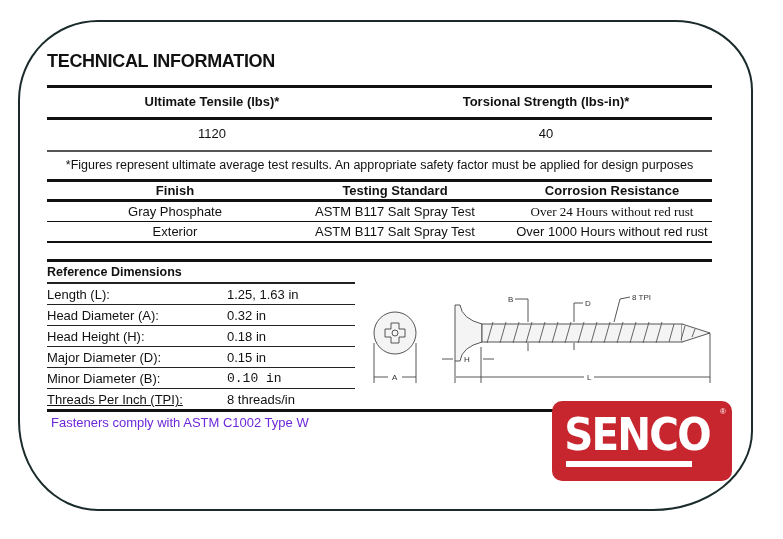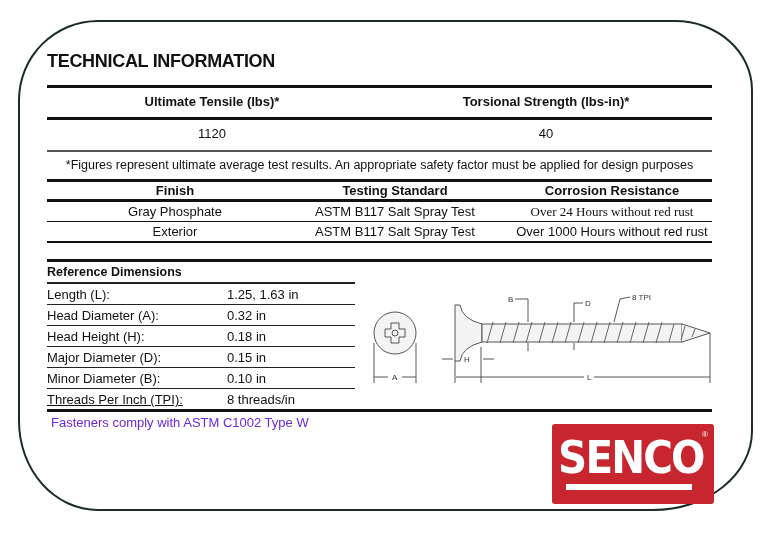--- a/index.html
+++ b/index.html
@@ -10,22 +10,22 @@
   .frame { border-top-left-radius: 80px 80px; border-top-right-radius: 78px 70px;
            border-bottom-left-radius: 80px 90px; border-bottom-right-radius: 100px 80px; }
   .title { position: absolute; left: 47px; top: 51px; font-size: 18px; font-weight: bold;
            letter-spacing: -0.3px; color: #111; }
   .hr { position: absolute; left: 47px; width: 665px; background: #111; }
   .t { position: absolute; text-align: center; font-size: 13px; white-space: nowrap; }
   .b { font-weight: bold; }
   .rd-label { position: absolute; left: 47px; font-size: 13px; white-space: nowrap; }
   .rd-value { position: absolute; left: 227px; font-size: 13px; white-space: nowrap; }
   .rd-hr { position: absolute; left: 47px; width: 308px; background: #222; }
-  .logo { position: absolute; left: 552px; top: 424px; width: 162px; height: 80px;
-          background: #c7262e; border-radius: 3px; }
+  .logo { position: absolute; left: 552px; top: 401px; width: 180px; height: 80px;
+          background: #c7262e; border-radius: 10px; }
   .logo-text { position: absolute; left: 0; right: 10px; top: 8px; text-align: center;
                font-family: "DejaVu Sans", sans-serif; font-weight: bold; font-size: 44px;
                color: #fff; letter-spacing: -2px; transform: scaleX(0.92); }
   .logo-bar { position: absolute; left: 14px; width: 126px; top: 60px; height: 6px; background: #fff; }
   .logo-reg { position: absolute; right: 6px; top: 6px; font-size: 8px; color: #fff; }
   .diagram { position: absolute; left: 362px; top: 285px; }
 </style>
 </head>
 <body>
 
@@ -71,21 +71,21 @@
 
 <div class="rd-label" style="top:329px;">Head Height (H):</div>
 <div class="rd-value" style="top:329px;">0.18 in</div>
 <div class="rd-hr" style="top:346px;height:1px;"></div>
 
 <div class="rd-label" style="top:350px;">Major Diameter (D):</div>
 <div class="rd-value" style="top:350px;">0.15 in</div>
 <div class="rd-hr" style="top:367px;height:1px;"></div>
 
 <div class="rd-label" style="top:371px;">Minor Diameter (B):</div>
-<div class="rd-value" style="top:371px;">0.10 in</div>
+<div class="rd-value" style="top:371px;font-family:Liberation Mono, monospace;">0.10 in</div>
 <div class="rd-hr" style="top:388px;height:1px;"></div>
 
 <div class="rd-label" style="top:392px;text-decoration:underline;">Threads Per Inch (TPI):</div>
 <div class="rd-value" style="top:392px;">8 threads/in</div>
 <div class="hr" style="top:409px;height:3px;"></div>
 
 <div class="rd-label" style="left:51px;top:415px;font-size:13px;color:#6d28d9;">Fasteners comply with ASTM C1002 Type W</div>
 
 <svg class="diagram" width="360" height="100" viewBox="0 0 360 100" xmlns="http://www.w3.org/2000/svg">
   <g stroke="#444" fill="none" stroke-width="0.9">

